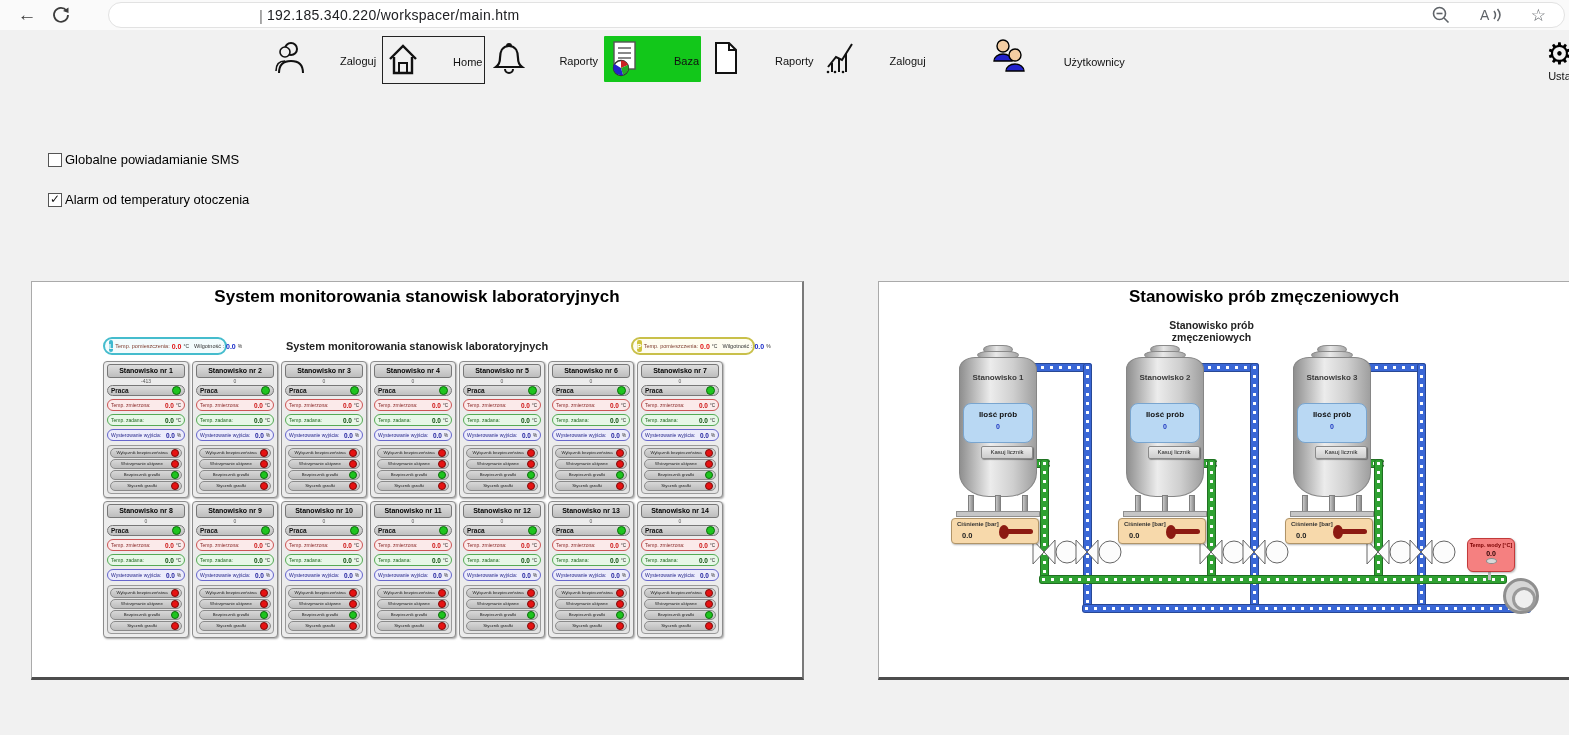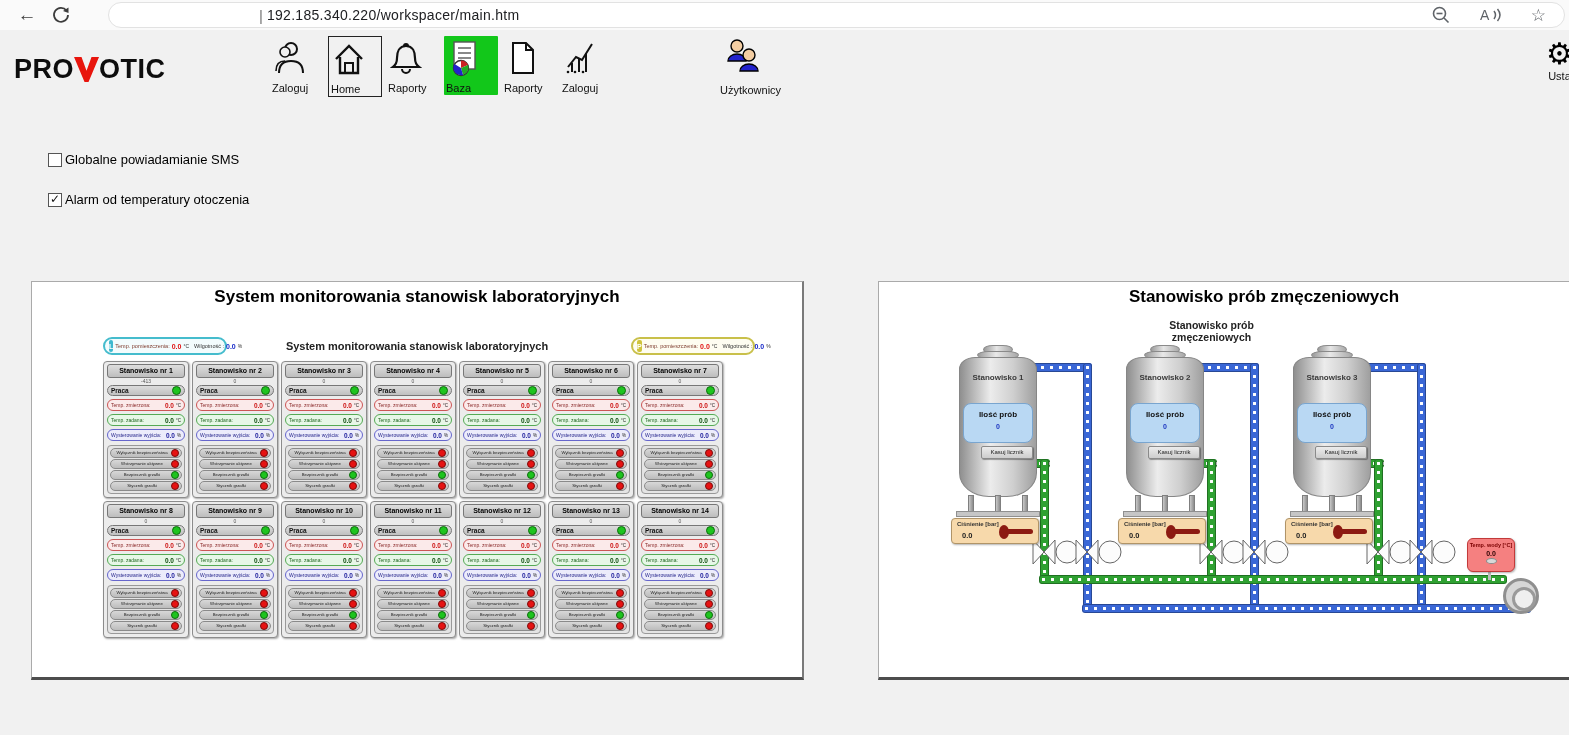--- a/index.html
+++ b/index.html
@@ -15,25 +15,25 @@
   .pill-icons{margin-left:auto;margin-right:18px;display:flex;align-items:center;gap:28px;}
   .pill-icons span{display:flex;align-items:center;justify-content:center;color:#5f6368;}
   .star-glyph{font-size:17px;}
 
   
   .toolbar{position:absolute;left:0;top:30px;width:1569px;height:80px;}
   .logo{position:absolute;left:14px;top:24px;font-size:27px;font-weight:bold;color:#0d0d0d;letter-spacing:.5px;display:flex;align-items:center;}
   .logo-m{display:inline-block;width:25px;height:25px;background:#e8150d;color:transparent;overflow:hidden;
     clip-path:polygon(0% 0%,30% 0%,50% 55%,70% 0%,100% 0%,58% 100%,42% 100%);}
   .tool-items{position:absolute;left:270px;top:6px;display:flex;align-items:flex-start;gap:4px;}
-  .titem{display:flex;flex-direction:column;justify-content:flex-end;min-width:54px;padding:3px 2px 1px 2px;cursor:pointer;}
+  .titem{display:flex;flex-direction:row;align-items:center;justify-content:flex-end;min-width:54px;padding:3px 2px 1px 2px;cursor:pointer;gap:32px;}
   .titem .tlabel{font-size:11px;color:#111;margin-top:1px;white-space:nowrap;}
   .titem.boxed{border:1px solid #222;}
   .titem.active{background:#12c71a;border-radius:1px;}
-  .titem.users{margin-left:100px;}
+  .titem.users{margin-left:52px;}
   .settings{position:absolute;left:1546px;top:8px;display:flex;flex-direction:column;align-items:center;cursor:pointer;}
   .gear{font-size:30px;line-height:32px;color:#000;}
   .settings .tlabel{font-size:11px;color:#111;}
 
   
   .cb-row{position:absolute;display:flex;align-items:center;cursor:pointer;}
   .cb-box{width:14px;height:14px;border:1px solid #555;background:#fff;display:flex;align-items:center;justify-content:center;font-size:12px;color:#111;}
   .cb-box[data-checked="true"]::after{content:"\2713";font-weight:bold;margin-top:-1px;}
   .cb-label{font-size:13px;color:#000;margin-left:3px;}
 
@@ -146,25 +146,20 @@
             <text x="1" y="14" font-size="14" fill="#5f6368" font-family="sans-serif">A</text>
             <path d="M15 5 q3 4 0 8 M18.5 3 q5 6 0 12" fill="none" stroke="#5f6368" stroke-width="1.5"></path>
           </svg>
       </span>
       <span class="star-glyph">☆</span>
     </span>
   </div>
 </div>
 
 <div class="toolbar">
-  <div class="logo">
-    <span>PRO</span>
-      <span class="logo-m">M</span>
-      <span>OTIC</span>
-  </div>
 
   <div class="tool-items">
     <div class="titem">
       <span>
         <svg width="36" height="38" viewBox="0 0 36 38">
             <circle cx="19" cy="10" r="6" fill="none" stroke="#111" stroke-width="2"></circle>
             <path d="M7 34 q0 -12 12 -12 q12 0 12 12" fill="none" stroke="#111" stroke-width="2"></path>
             <circle cx="13" cy="13" r="5" fill="#f1f1f1" stroke="#111" stroke-width="1.6"></circle>
             <path d="M4 32 q0 -10 9 -10" fill="none" stroke="#111" stroke-width="1.6"></path>
           </svg>

